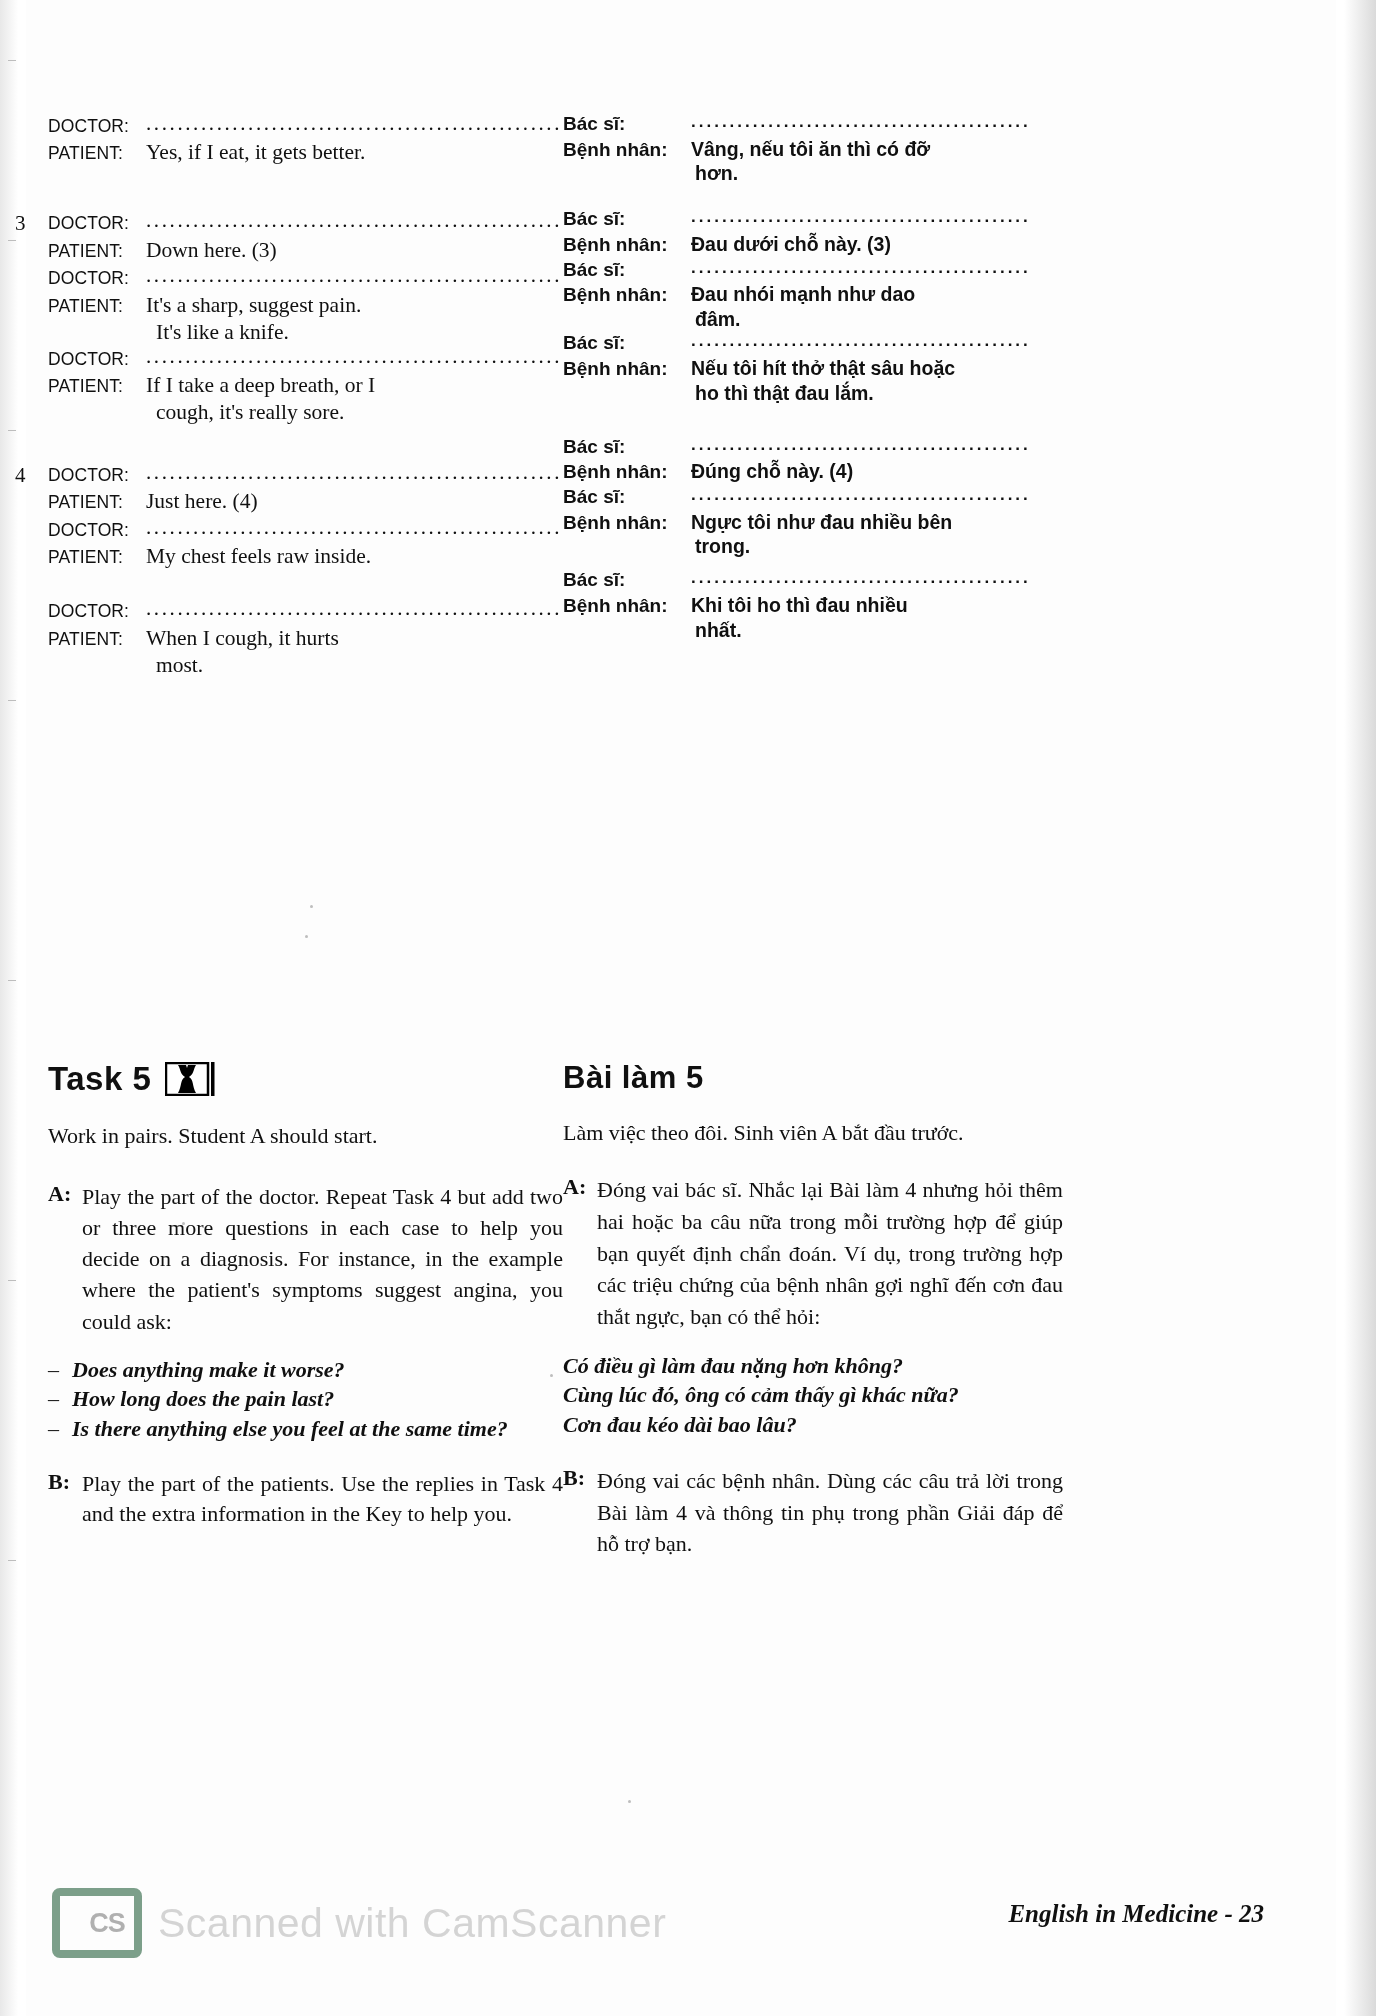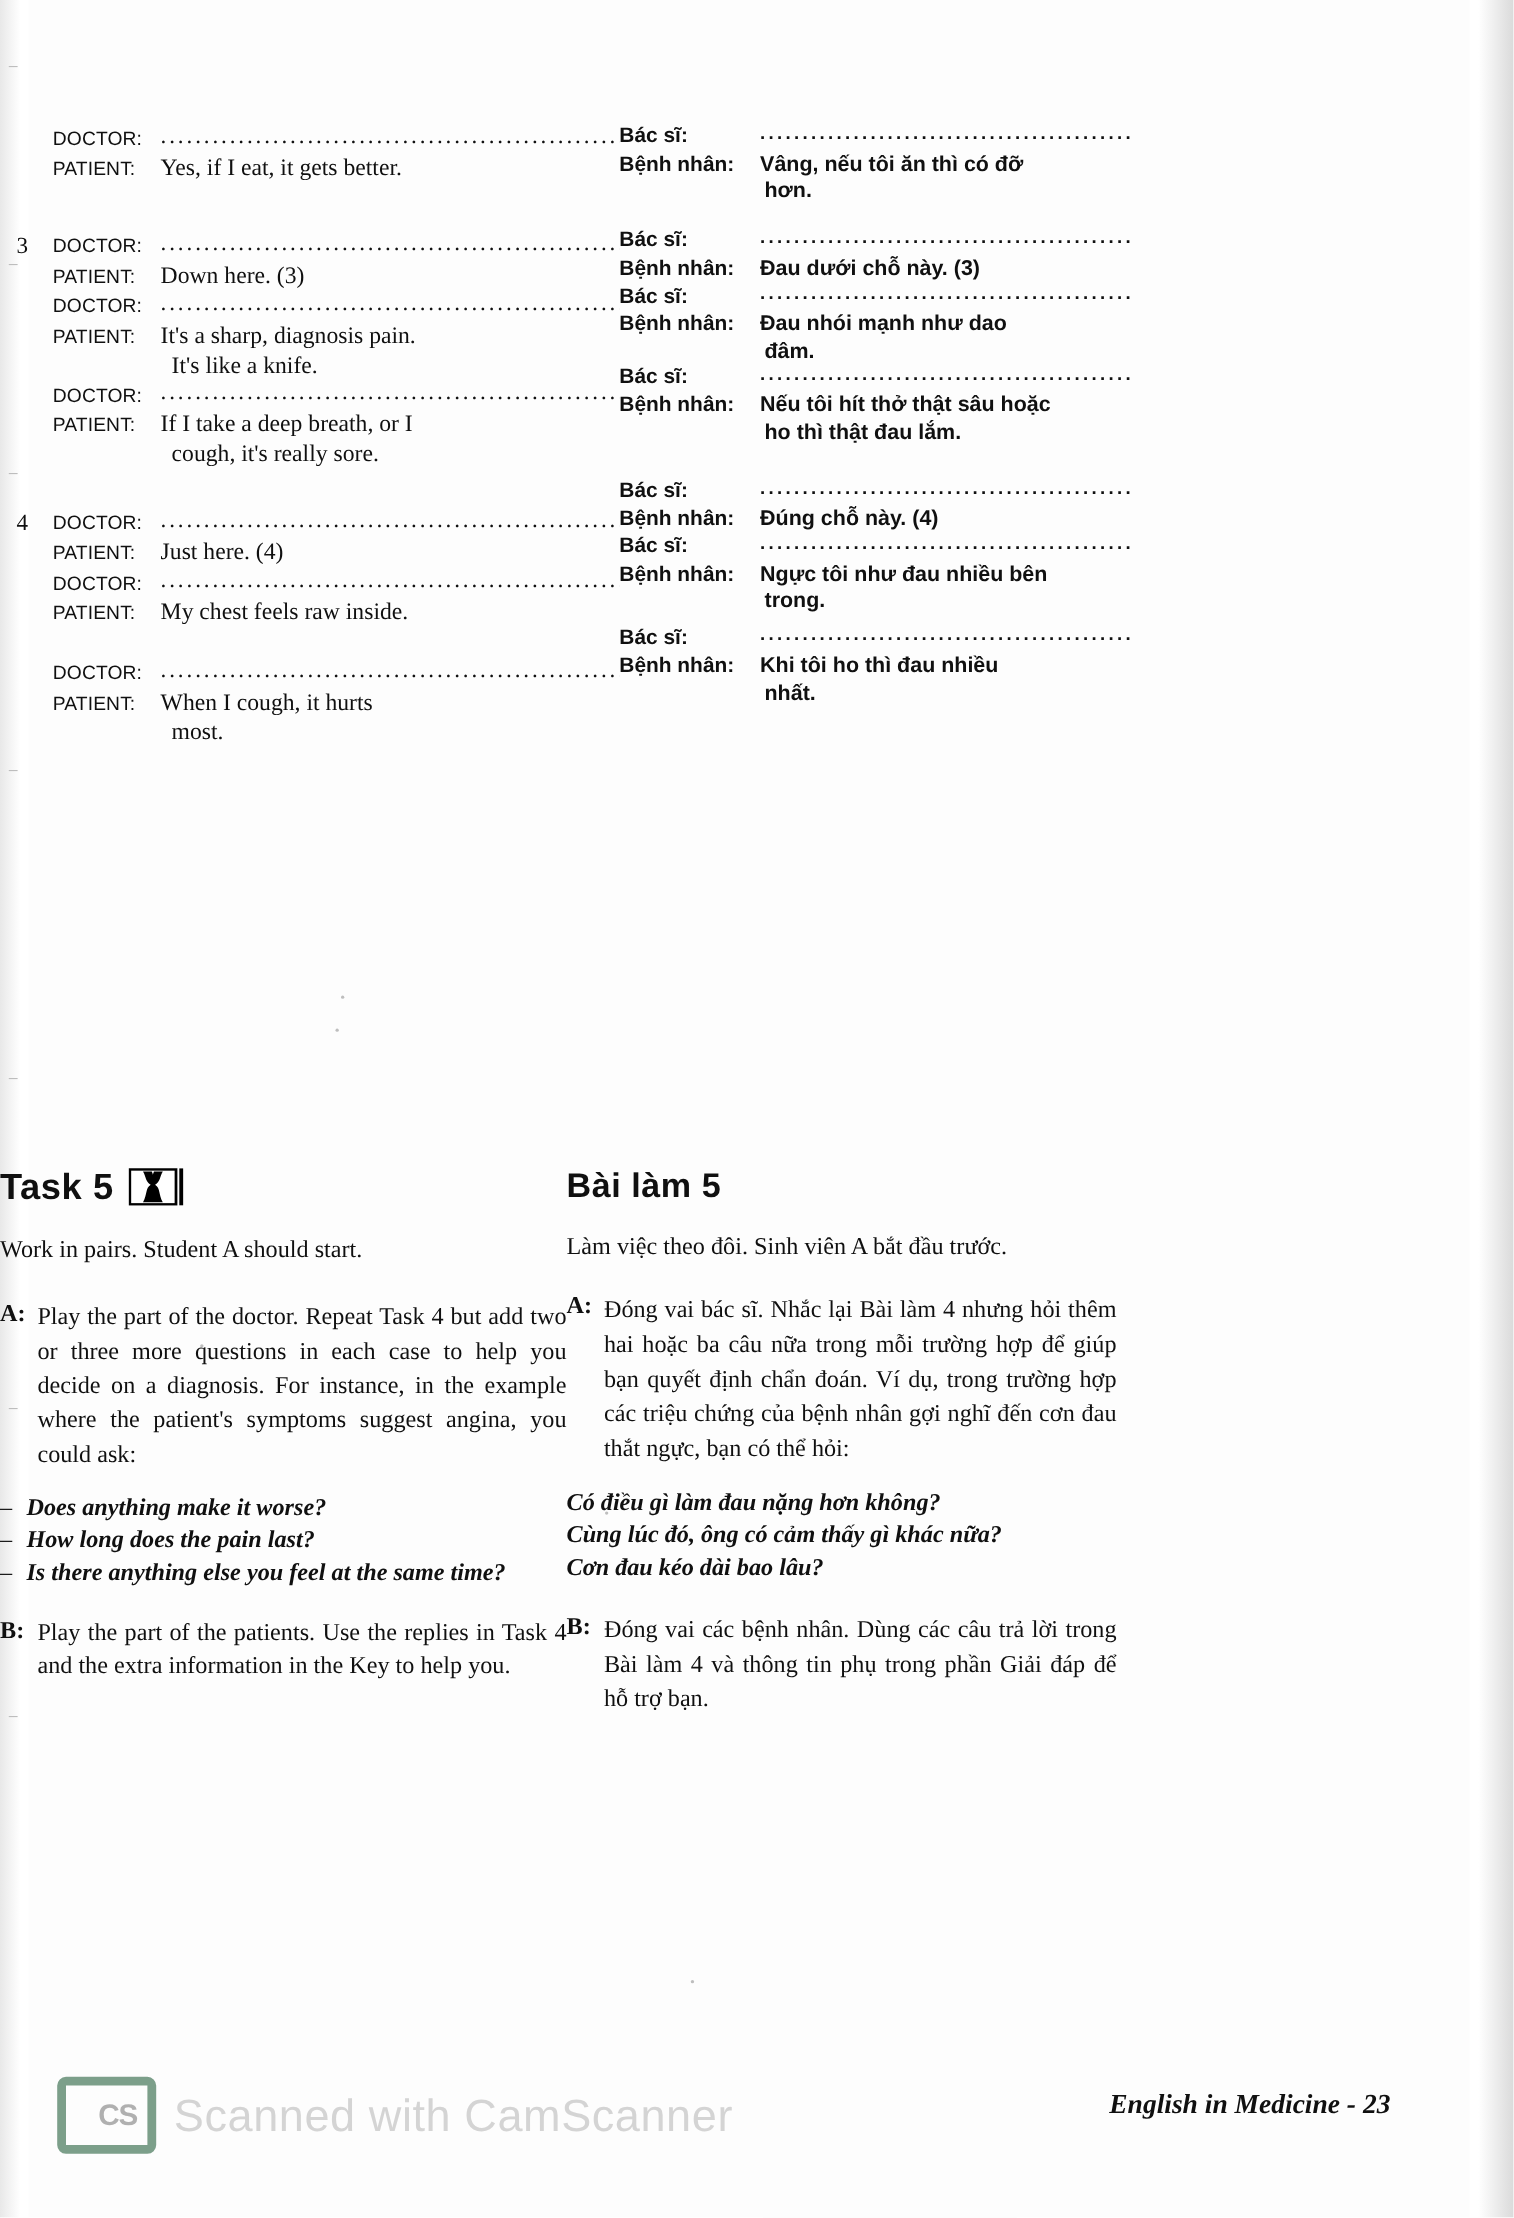--- a/index.html
+++ b/index.html
@@ -144,21 +144,21 @@
   }
 
   
   .task-wrap {
     position: absolute;
     top: 1060px;
     left: 0;
     width: 1376px;
     display: flex;
   }
-  .task-en { width: 515px; }
+  .task-en { width: 515px; margin-left: 48px; }
   .task-vi { width: 500px; }
 
   .task-head-en {
     font-family: "Liberation Sans", sans-serif;
     font-weight: 700;
     font-size: 33px;
     display: flex;
     align-items: center;
     gap: 14px;
     margin-bottom: 24px;
@@ -338,21 +338,21 @@
         <div class="dlg-line">
           <span class="spk-en">PATIENT:</span>
           <span class="txt-en">Down here. (3)</span>
         </div>
         <div class="dlg-line">
           <span class="spk-en">DOCTOR:</span>
           <span class="dots">......................................................</span>
         </div>
         <div class="dlg-line">
           <span class="spk-en">PATIENT:</span>
-          <span class="txt-en">It's a sharp, diagnosis pain.</span>
+          <span class="txt-en">It's a sharp, suggest pain.</span>
         </div>
         <div class="cont-en">It's like a knife.</div>
         <div class="dlg-line">
           <span class="spk-en">DOCTOR:</span>
           <span class="dots">......................................................</span>
         </div>
         <div class="dlg-line">
           <span class="spk-en">PATIENT:</span>
           <span class="txt-en">If I take a deep breath, or I</span>
         </div>

